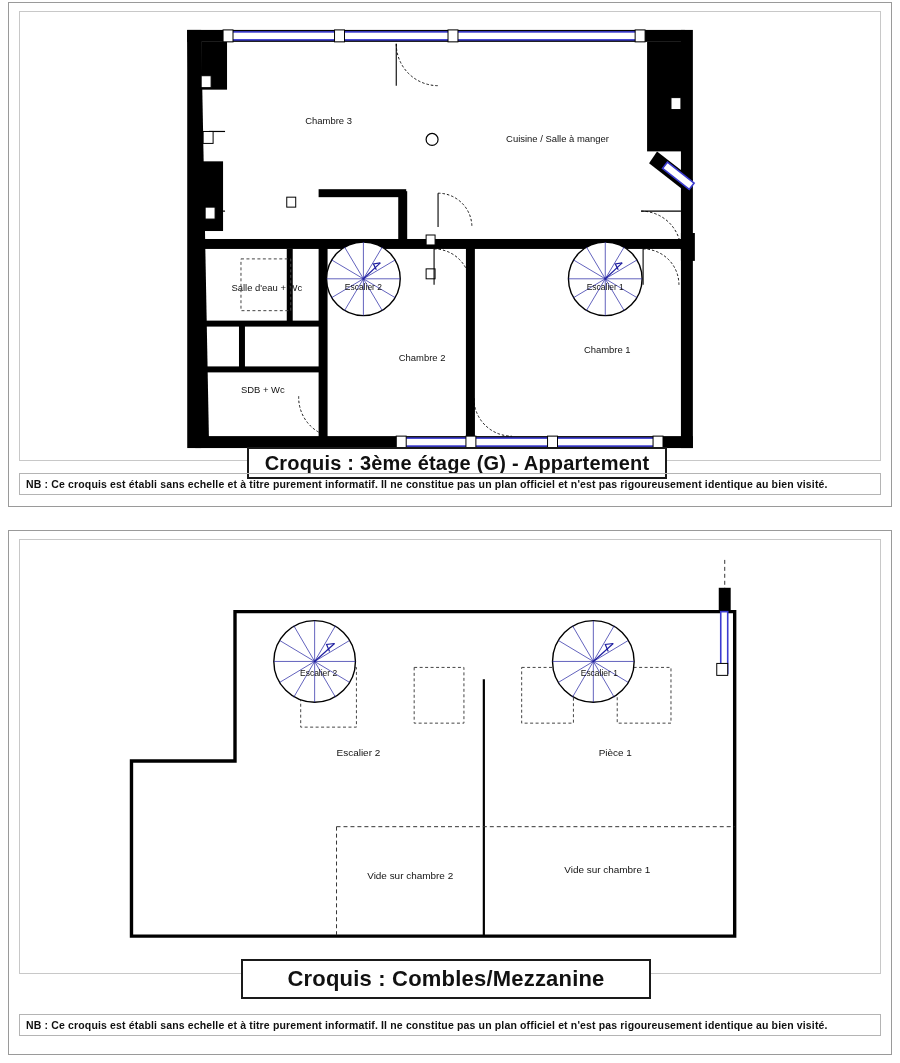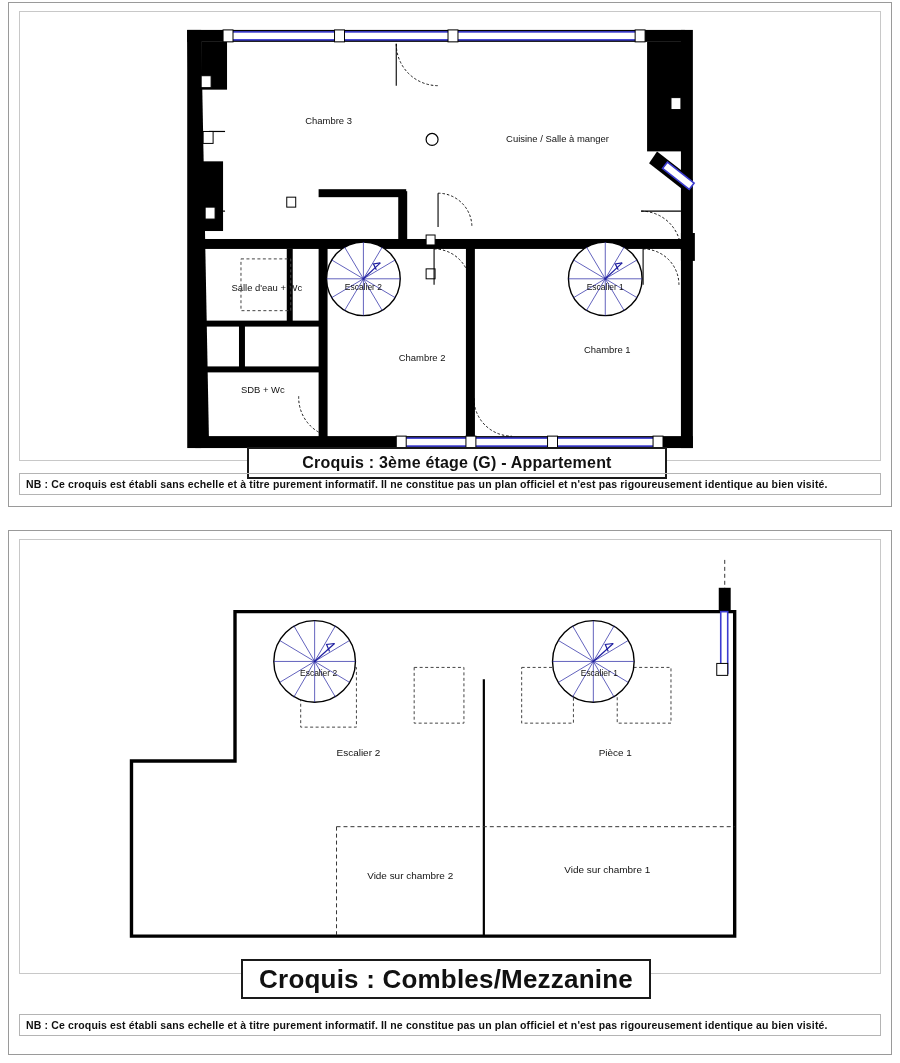--- a/index.html
+++ b/index.html
@@ -54,28 +54,28 @@
     display: flex;
     align-items: center;
     justify-content: center;
     letter-spacing: 0.2px;
   }
   #title-floor3 {
     left: 238px;
     top: 444px;
     width: 420px;
     height: 32px;
-    font-size: 16px;
+    font-size: 20px;
   }
   #title-attic {
     left: 232px;
     top: 428px;
     width: 410px;
     height: 40px;
-    font-size: 26px;
+    font-size: 22px;
   }
 
   
   .note {
     position: absolute;
     left: 10px;
     right: 10px;
     box-sizing: border-box;
     border: 1px solid #b4b4b4;
     font-size: 10.5px;

